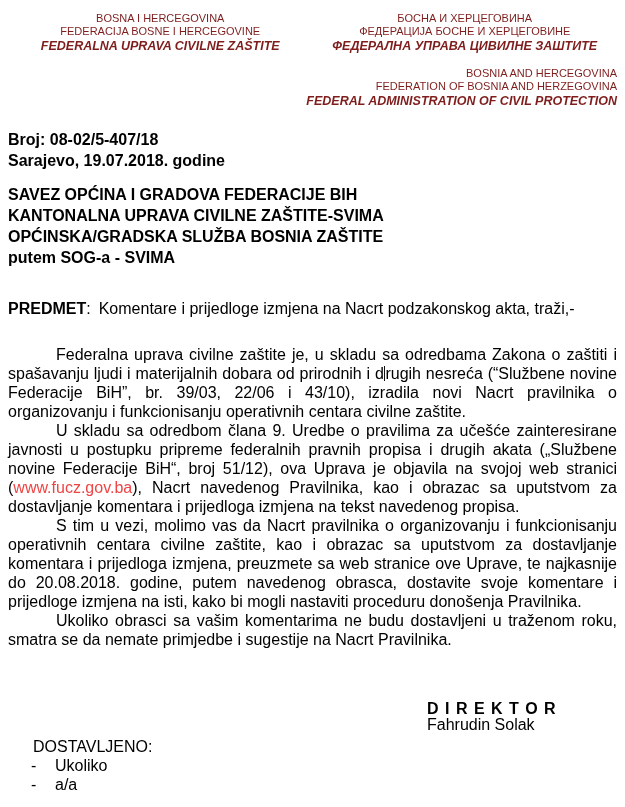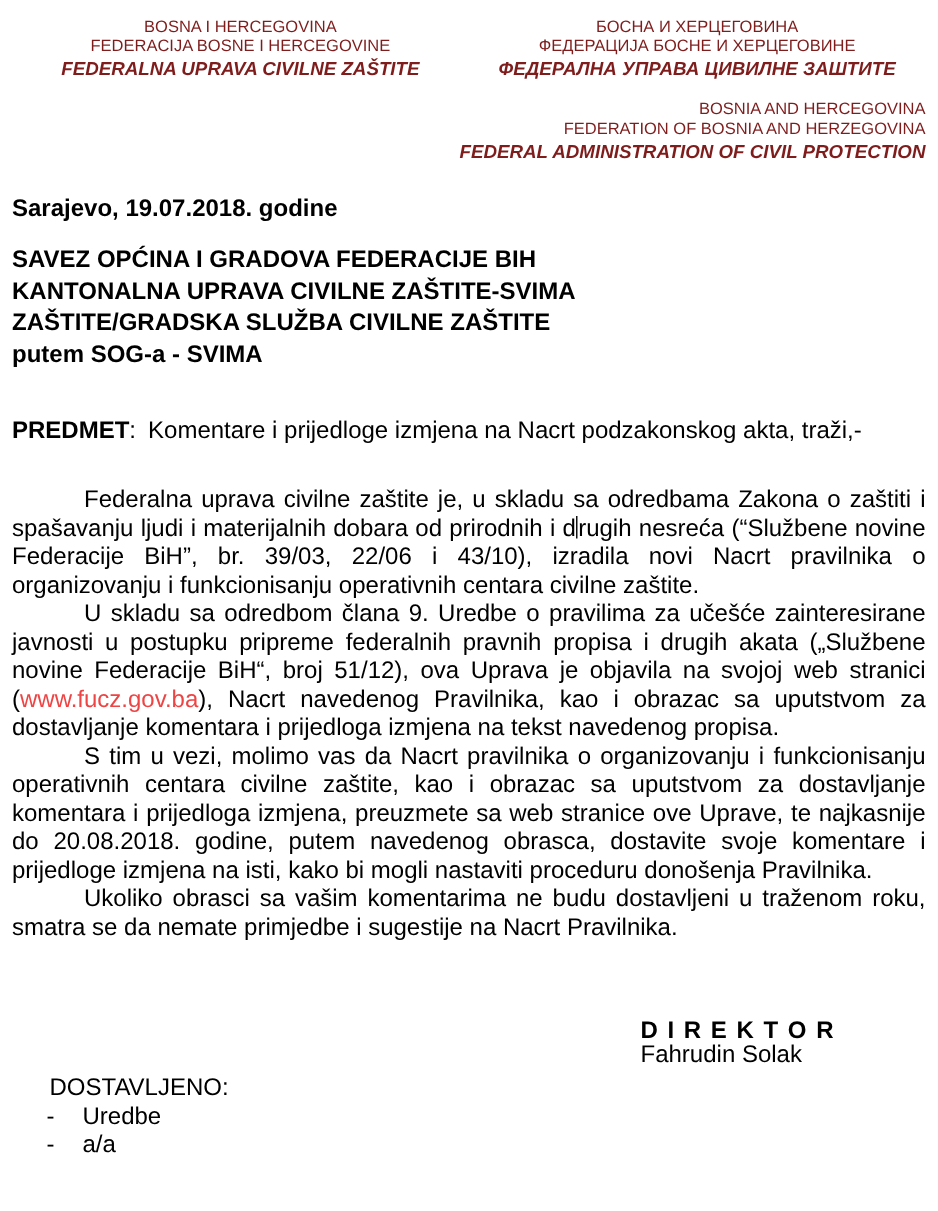--- a/index.html
+++ b/index.html
@@ -80,27 +80,28 @@
       <div class="hdr-big">ФЕДЕРАЛНА УПРАВА ЦИВИЛНЕ ЗАШТИТЕ</div>
     </div>
   </div>
   <div class="header-center">
     <div class="hdr-small">BOSNIA AND HERCEGOVINA</div>
     <div class="hdr-small">FEDERATION OF BOSNIA AND HERZEGOVINA</div>
     <div class="hdr-big">FEDERAL ADMINISTRATION OF CIVIL PROTECTION</div>
   </div>
 
   <div class="ref-block">
+    <div>Broj: 08-02/5-407/18</div>
     <div>Sarajevo, 19.07.2018. godine</div>
   </div>
 
   <div class="addr-block">
     <div>SAVEZ OPĆINA I GRADOVA FEDERACIJE BIH</div>
     <div>KANTONALNA UPRAVA CIVILNE ZAŠTITE-SVIMA</div>
-    <div>ZAŠTITE/GRADSKA SLUŽBA CIVILNE ZAŠTITE</div>
+    <div>OPĆINSKA/GRADSKA SLUŽBA BOSNIA ZAŠTITE</div>
     <div>putem SOG-a - SVIMA</div>
   </div>
 
   <div class="subject">
     <span class="subject-label">PREDMET</span><span>:</span><span class="subject-text">Komentare i prijedloge izmjena na Nacrt podzakonskog akta, traži,-</span>
   </div>
 
   <div class="body-block">
     <p class="body-para"><span>Federalna uprava civilne zaštite je, u skladu sa odredbama Zakona o zaštiti i spašavanju ljudi i materijalnih dobara od prirodnih i d</span><span class="caret"></span><span>rugih nesreća (“Službene novine Federacije BiH”, br. 39/03, 22/06 i 43/10), izradila novi Nacrt pravilnika o organizovanju i funkcionisanju operativnih centara civilne zaštite.</span></p>
     <p class="body-para"><span>U skladu sa odredbom člana 9. Uredbe o pravilima za učešće zainteresirane javnosti u postupku pripreme federalnih pravnih propisa i drugih akata („Službene novine Federacije BiH“, broj 51/12), ova Uprava je objavila na svojoj web stranici (</span><span class="doc-link">www.fucz.gov.ba</span><span>), Nacrt navedenog Pravilnika, kao i obrazac sa uputstvom za dostavljanje komentara i prijedloga izmjena na tekst navedenog propisa.</span></p>
@@ -110,21 +111,21 @@
 
   <div class="signature">
     <div class="sig-title">D I R E K T O R</div>
     <div class="sig-name">Fahrudin Solak</div>
   </div>
 
   <div class="distribution">
     <div class="dist-label">DOSTAVLJENO:</div>
     <div class="dist-item">
       <span class="dist-dash">-</span>
-      <span>Uredbe</span>
+      <span>Ukoliko</span>
     </div>
     <div class="dist-item">
       <span class="dist-dash">-</span>
       <span>a/a</span>
     </div>
   </div>
 
 </div>
 
 </body></html>

